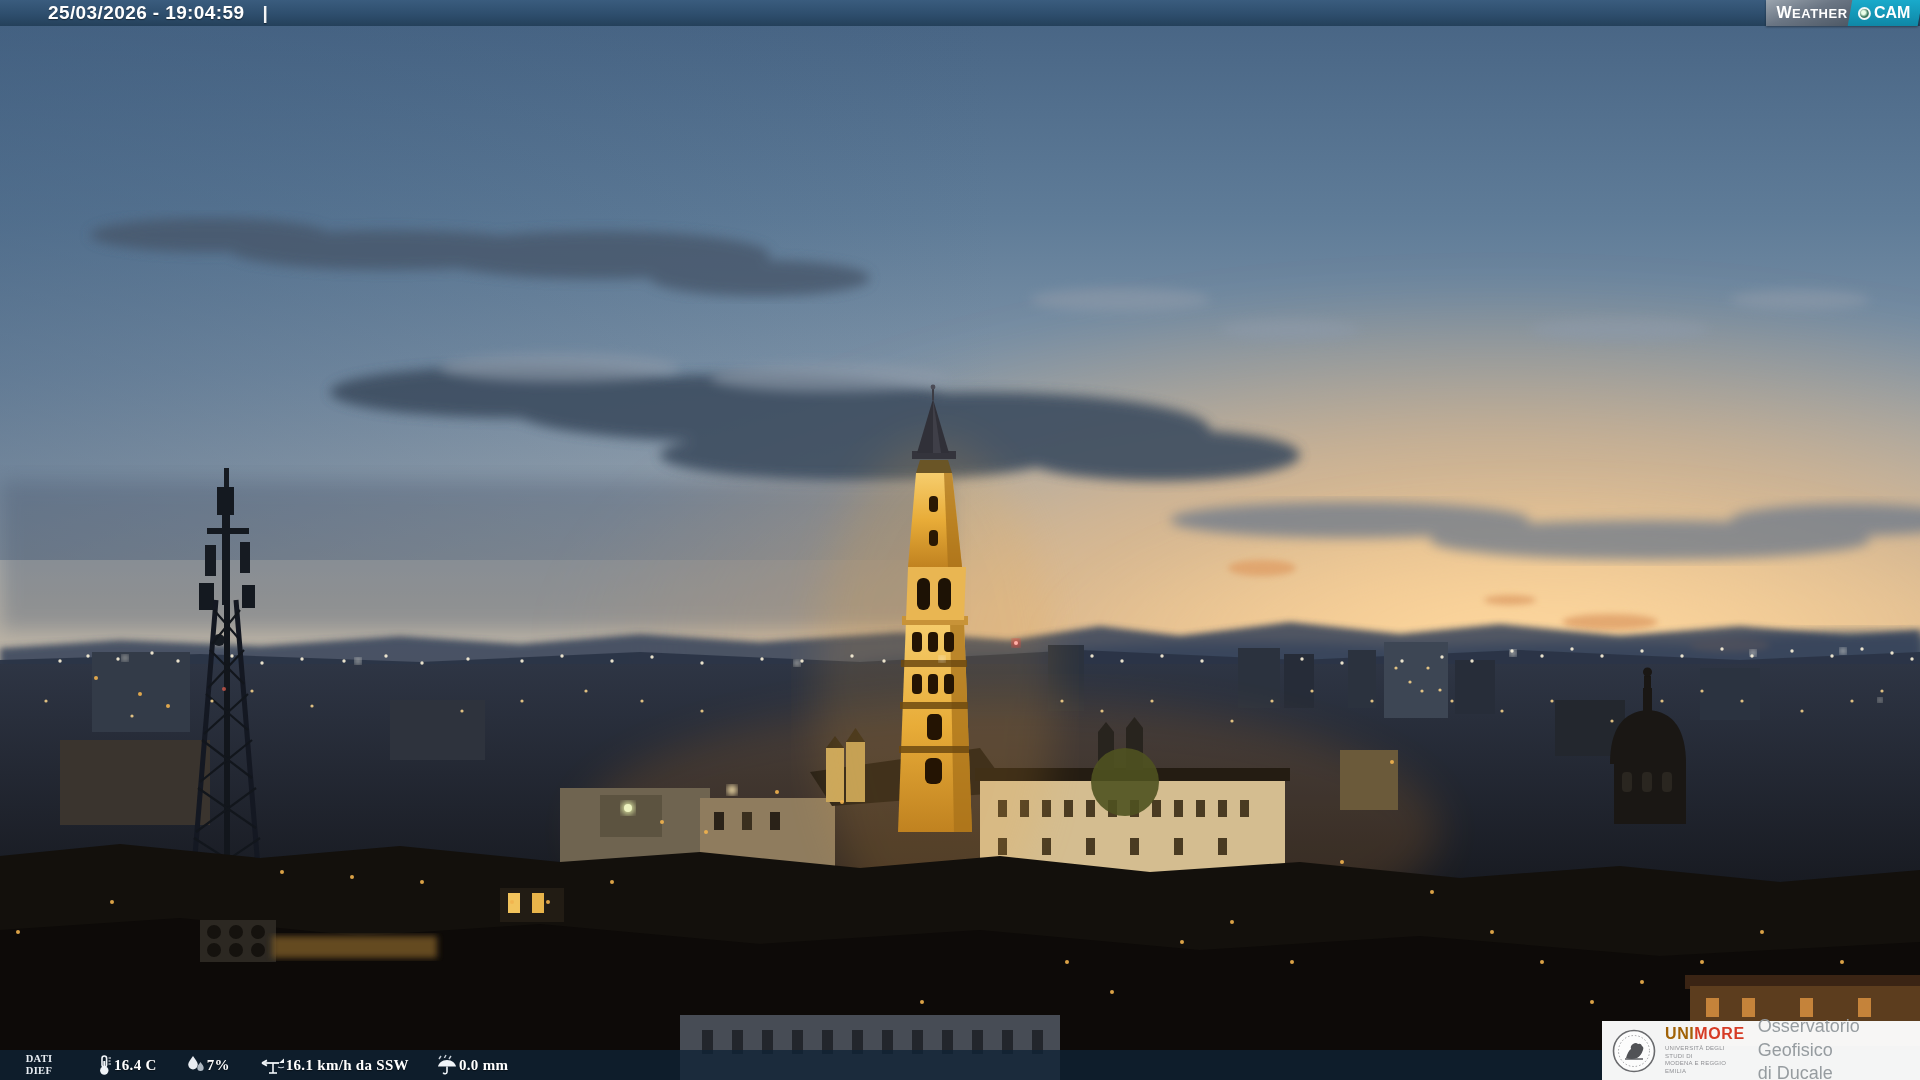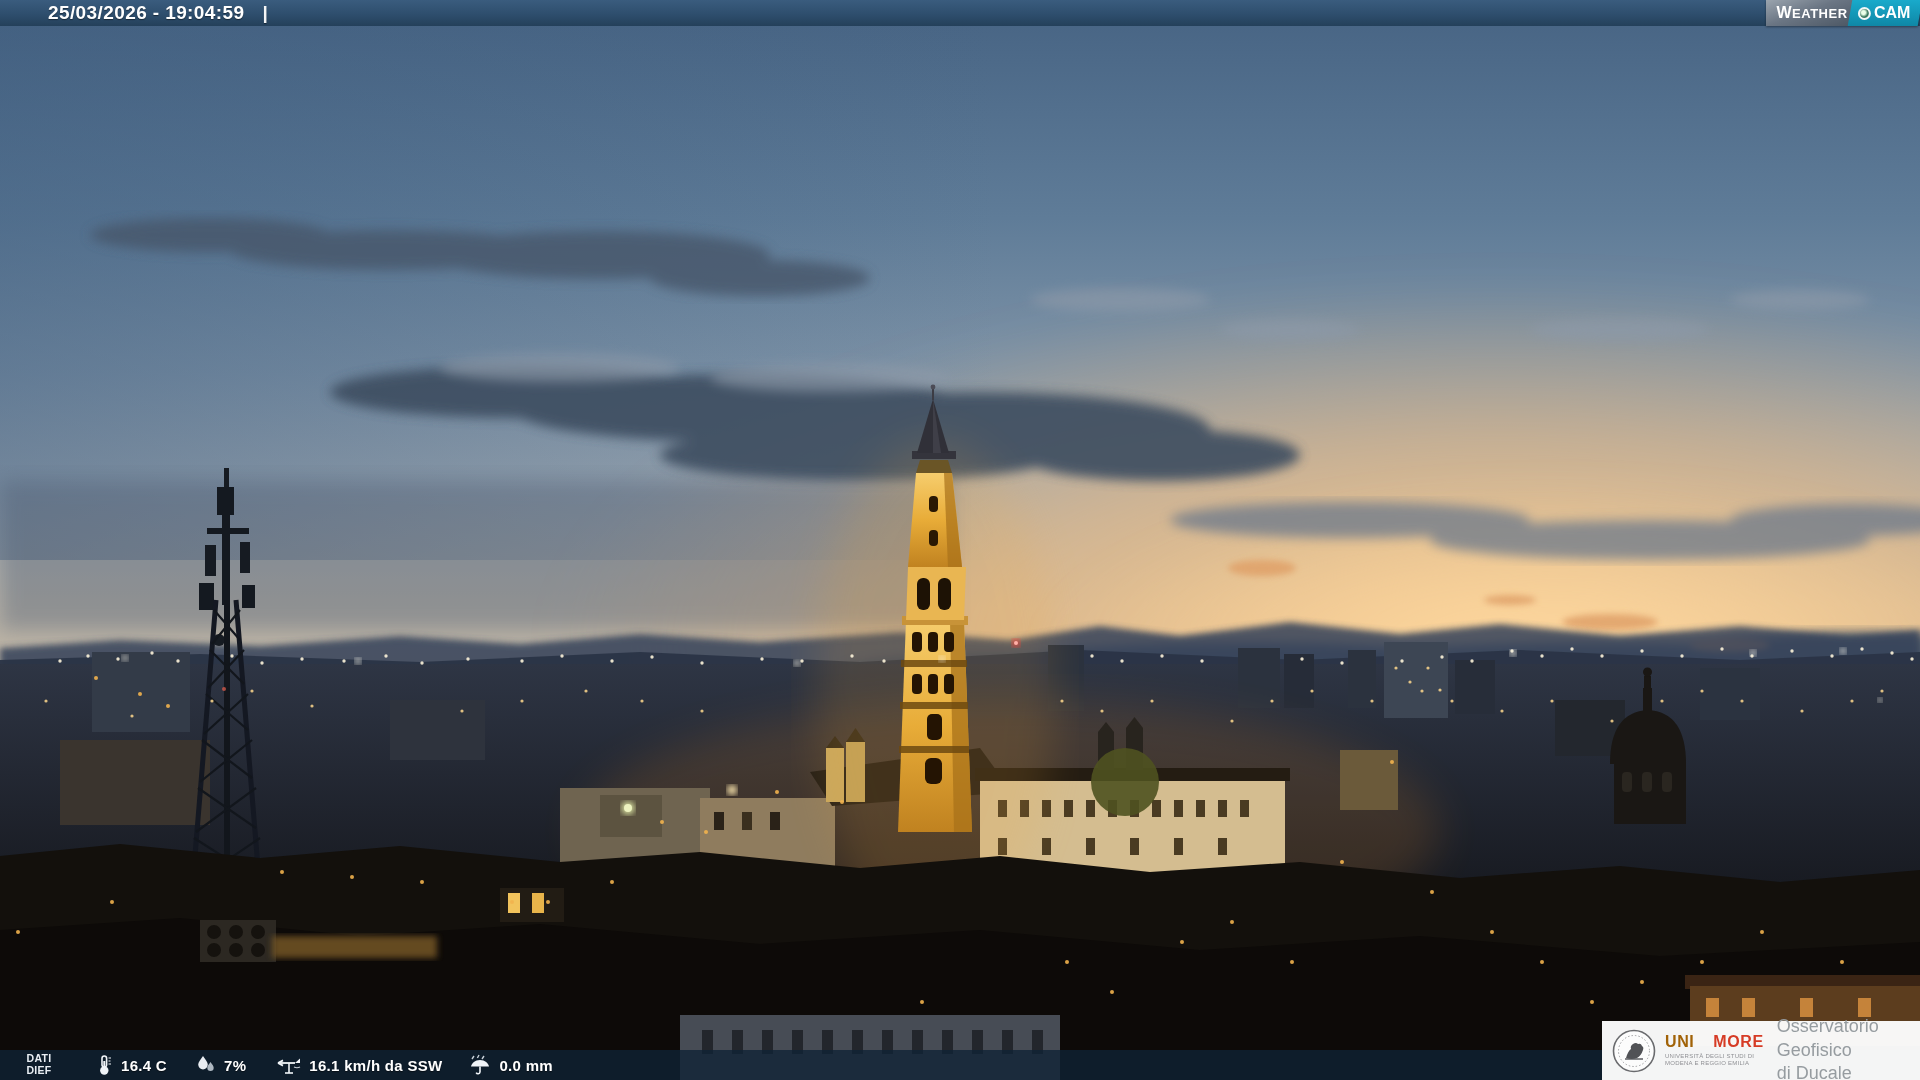--- a/index.html
+++ b/index.html
@@ -25,34 +25,34 @@
   .wcam .wpart .big{font-size:16px;}
   .wcam .campart{display:flex;align-items:center;gap:3px;padding:0 10px 0 8px;
         background:linear-gradient(#19aacb,#0f87a6);transform:skewX(-10deg);
         margin-left:-4px;color:#fff;font-weight:bold;font-size:16px;}
   .wcam .campart>*{transform:skewX(10deg);}
   .lens{width:13px;height:13px;border-radius:50%;
         background:radial-gradient(circle at 40% 40%,#eaffe9 0 25%,#2a6b4f 60%,#d9f4ef 100%);
         border:2px solid #f2f7f7;box-sizing:border-box;}
   
   .wxbar{position:absolute;left:0;bottom:0;width:100%;height:30px;z-index:5;
-         background:rgba(15,34,54,.78);display:flex;align-items:center;color:#fff;}
+         background:rgba(15,34,54,.78);display:flex;align-items:center;color:#fff;font-family:Liberation Serif, serif;}
   .wxlabel{width:62px;margin-left:8px;text-align:center;font-size:10.5px;font-weight:bold;
            line-height:1.1;color:#e9eef3;letter-spacing:.3px;}
-  .wx-item{display:flex;align-items:center;gap:7px;font-size:15px;font-weight:bold;
+  .wx-item{display:flex;align-items:center;font-size:15px;font-weight:bold;
            letter-spacing:.3px;text-shadow:0 1px 1px rgba(0,0,0,.5);}
   .wx-item svg{display:block;}
   .m1{margin-left:24px;} .m2{margin-left:28px;} .m3{margin-left:30px;} .m4{margin-left:26px;}
   
   .brandbox{position:absolute;right:0;bottom:0;width:318px;height:59px;z-index:7;
             background:rgba(252,252,252,.97);display:flex;align-items:center;}
   .crest{margin-left:10px;flex:0 0 auto;}
   .unimore{margin-left:9px;display:flex;flex-direction:column;justify-content:center;}
   .unimore .wordmark{font-size:16px;font-weight:bold;letter-spacing:.6px;line-height:1;}
-  .unimore .uni{color:#a16207;} .unimore .more{color:#d63b25;padding-left:19px;}
+  .unimore .uni{color:#a16207;} .unimore .more{color:#d63b25;}
   .unimore .sub{margin-top:3px;font-size:6px;color:#8f9094;letter-spacing:.25px;line-height:1.25;}
   .obs{margin-left:13px;font-size:18px;color:#969ca0;line-height:1.3;}
 </style>
 </head>
 <body>
 
 <div class="screen">
 
   <svg class="photo" viewBox="0 0 1920 1080" xmlns="http://www.w3.org/2000/svg">
     <defs>

